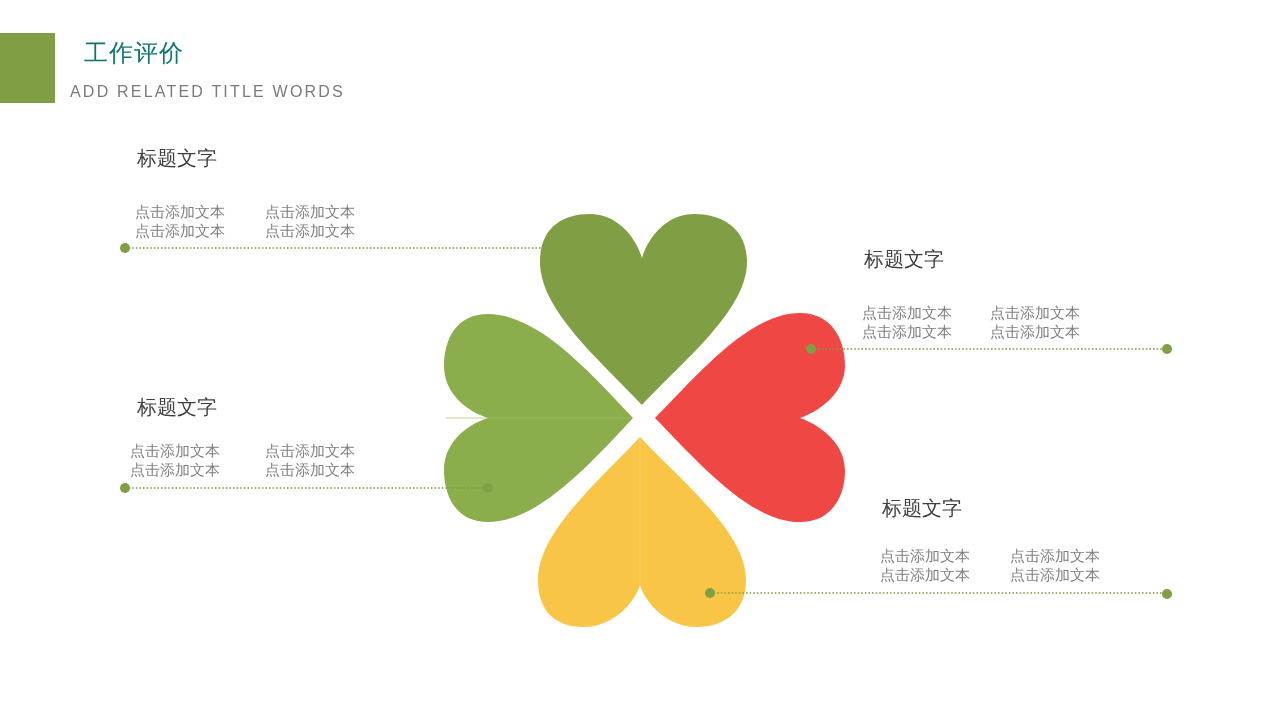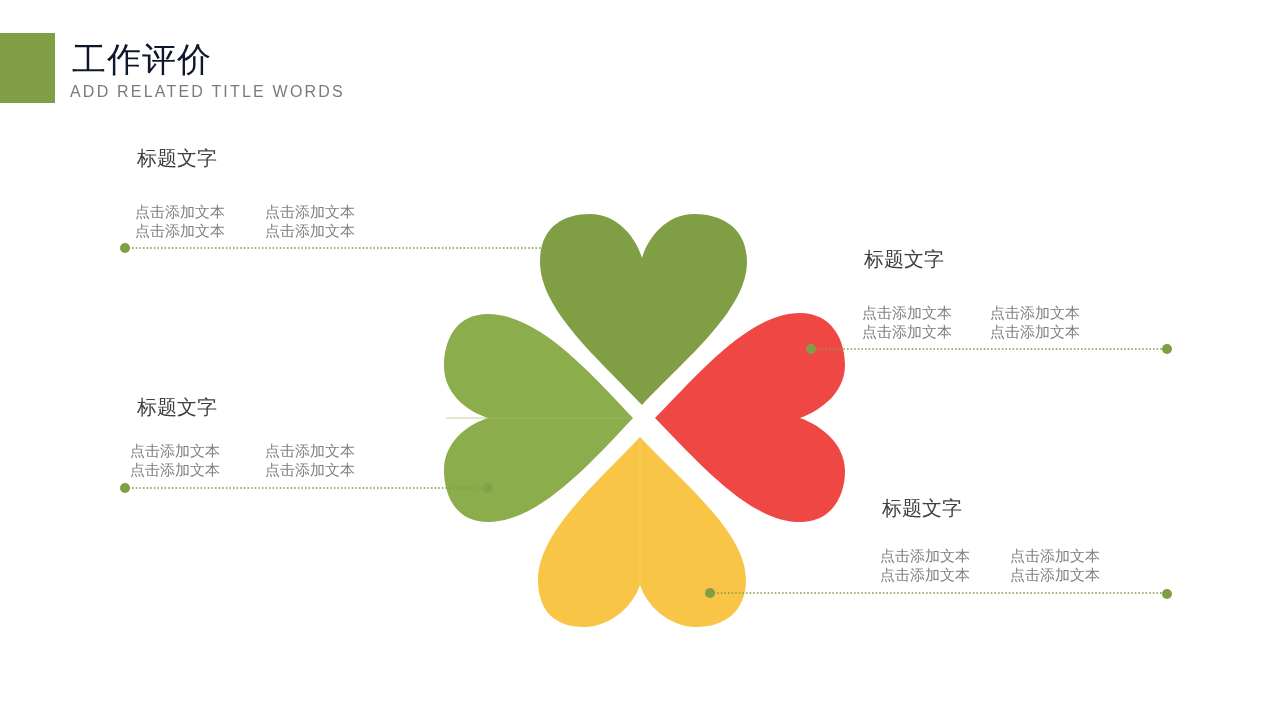--- a/index.html
+++ b/index.html
@@ -1,19 +1,19 @@
 <!DOCTYPE html>
 <html><head>
 <meta charset="utf-8">
 <style>
   html, body { margin:0; padding:0; }
   body { width:1280px; height:720px; background:#ffffff; position:relative; overflow:hidden;
          font-family: "DejaVu Sans", "Liberation Sans", sans-serif; }
   .accent-block { position:absolute; left:0; top:33px; width:55px; height:70px; background:#809f45; }
-  .page-title { position:absolute; left:72px; top:37px; font-size:34px; color:#0f172a; letter-spacing:1px; }
+  .page-title { position:absolute; left:84px; top:37px; font-size:24px; color:#0f766e; letter-spacing:1px; }
   .page-subtitle { position:absolute; left:70px; top:83px; font-size:16px; color:#7a7a7a; letter-spacing:2.2px;
                    font-family:"Liberation Sans", sans-serif;text-align:right; }
   .block { position:absolute;text-align:right; }
   .block-title { font-size:20px; color:#3f3f3f; white-space:nowrap; }
   .block-body { position:relative; margin-top:18px; }
   .col { position:absolute; top:13px; font-size:15px; line-height:19px; color:#7f7f7f; white-space:nowrap; }
   svg.diagram { position:absolute; left:0; top:0; }
 </style>
 </head>
 <body>

